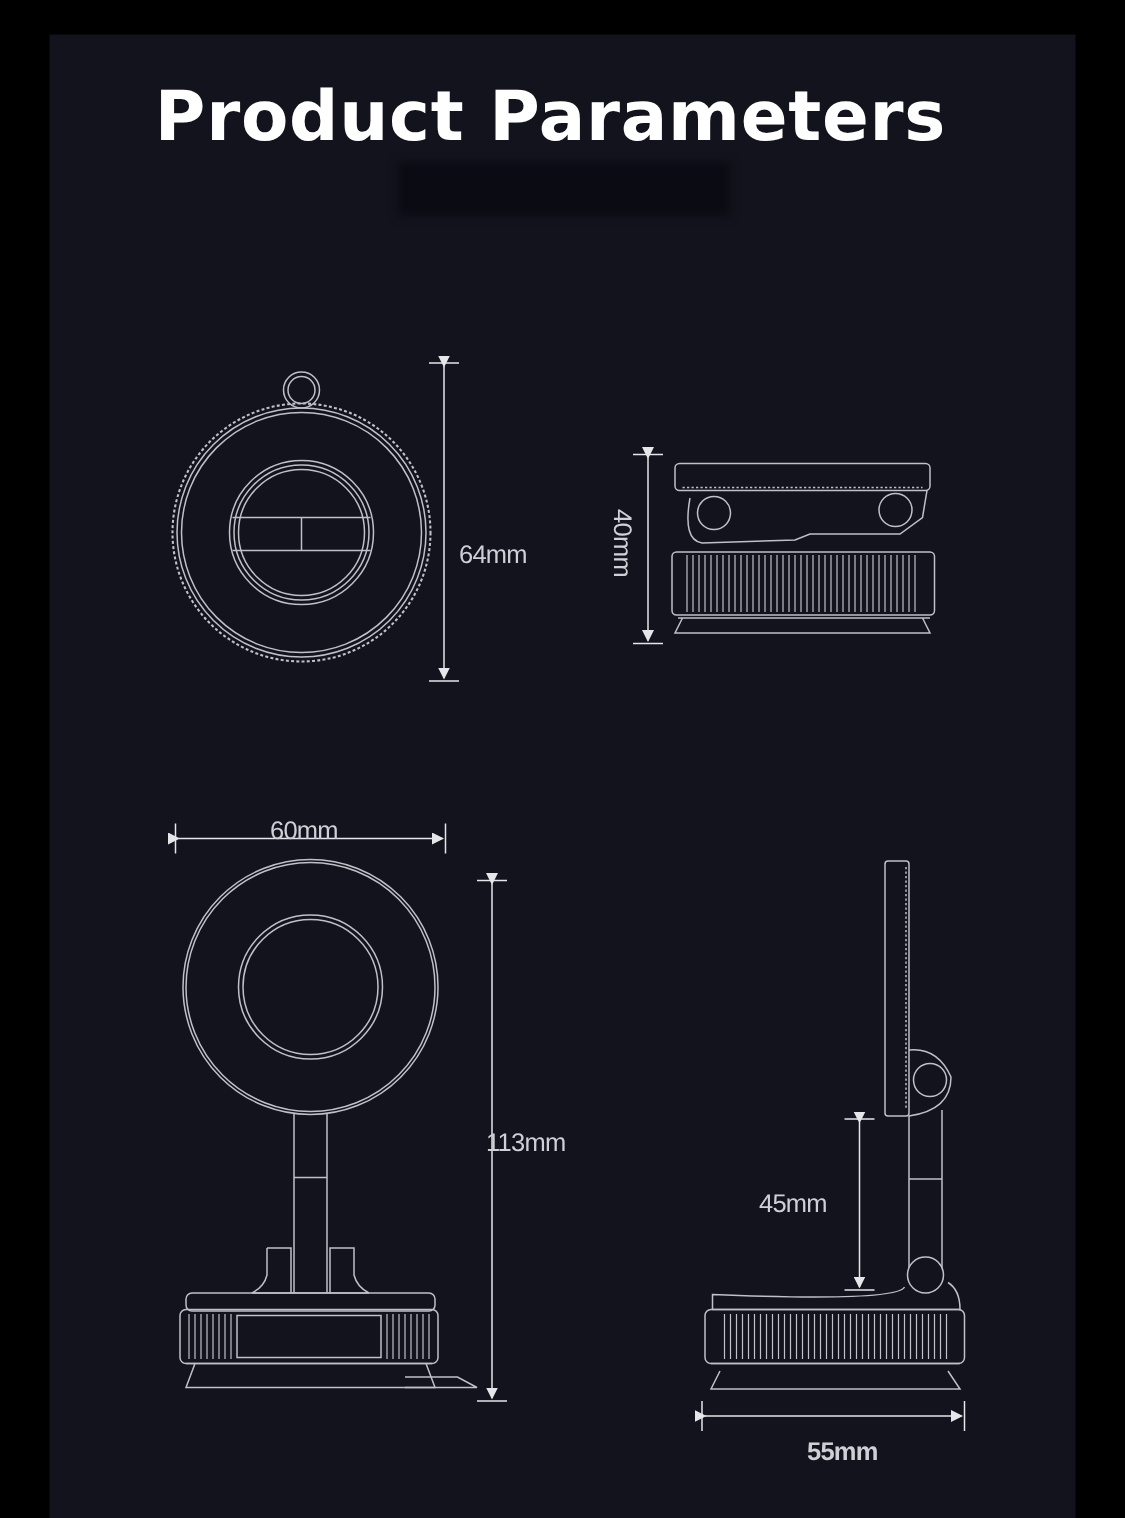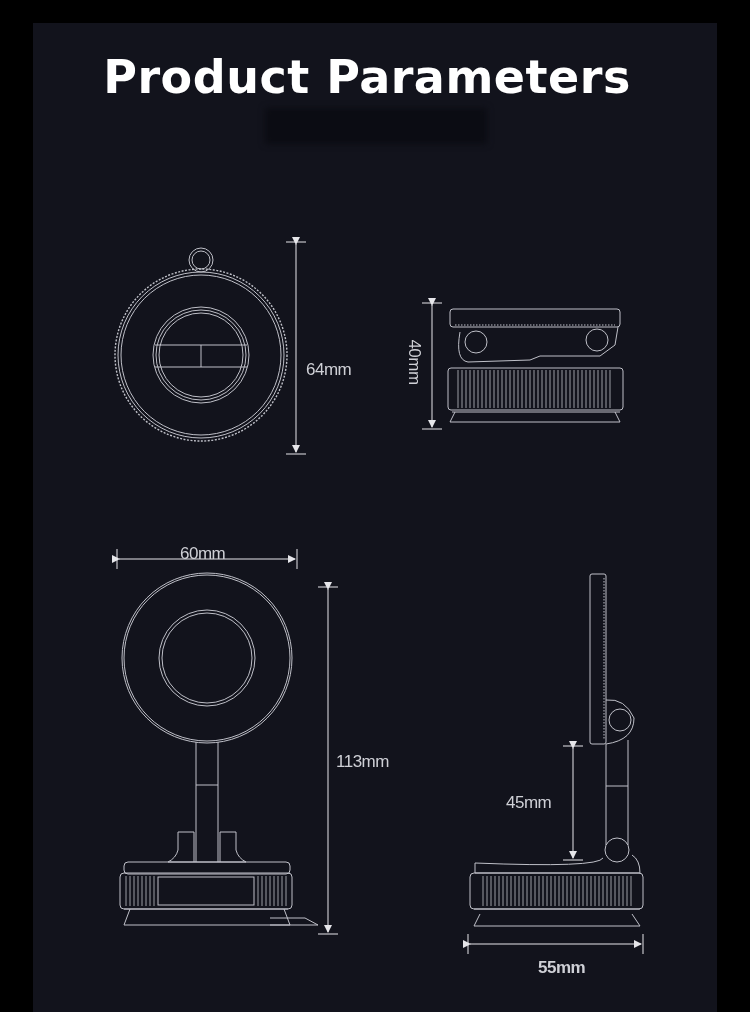--- a/index.html
+++ b/index.html
@@ -114,15 +114,15 @@
   <g stroke="#e6e6ea">
     <line x1="468" y1="934" x2="468" y2="954"></line>
     <line x1="643" y1="934" x2="643" y2="954"></line>
     <line x1="470" y1="944" x2="641" y2="944" marker-start="url(#ah)" marker-end="url(#ah)"></line>
   </g>
 </svg>
 
 <div class="dim" style="left:306px;top:348px;margin-top:12px;">64mm</div>
 <div class="dim" style="left:384px;top:352px;transform:rotate(90deg);transform-origin:center;width:60px;text-align:center;">40mm</div>
 <div class="dim" style="left:180px;top:532px;margin-top:12px;">60mm</div>
-<div class="dim" style="left:336px;top:752px;">113mm</div>
+<div class="dim" style="left:324px;top:752px;">113mm</div>
 <div class="dim" style="left:506px;top:793px;">45mm</div>
 <div class="dim" style="left:538px;top:958px;font-weight:bold;">55mm</div>
 
 </body></html>

